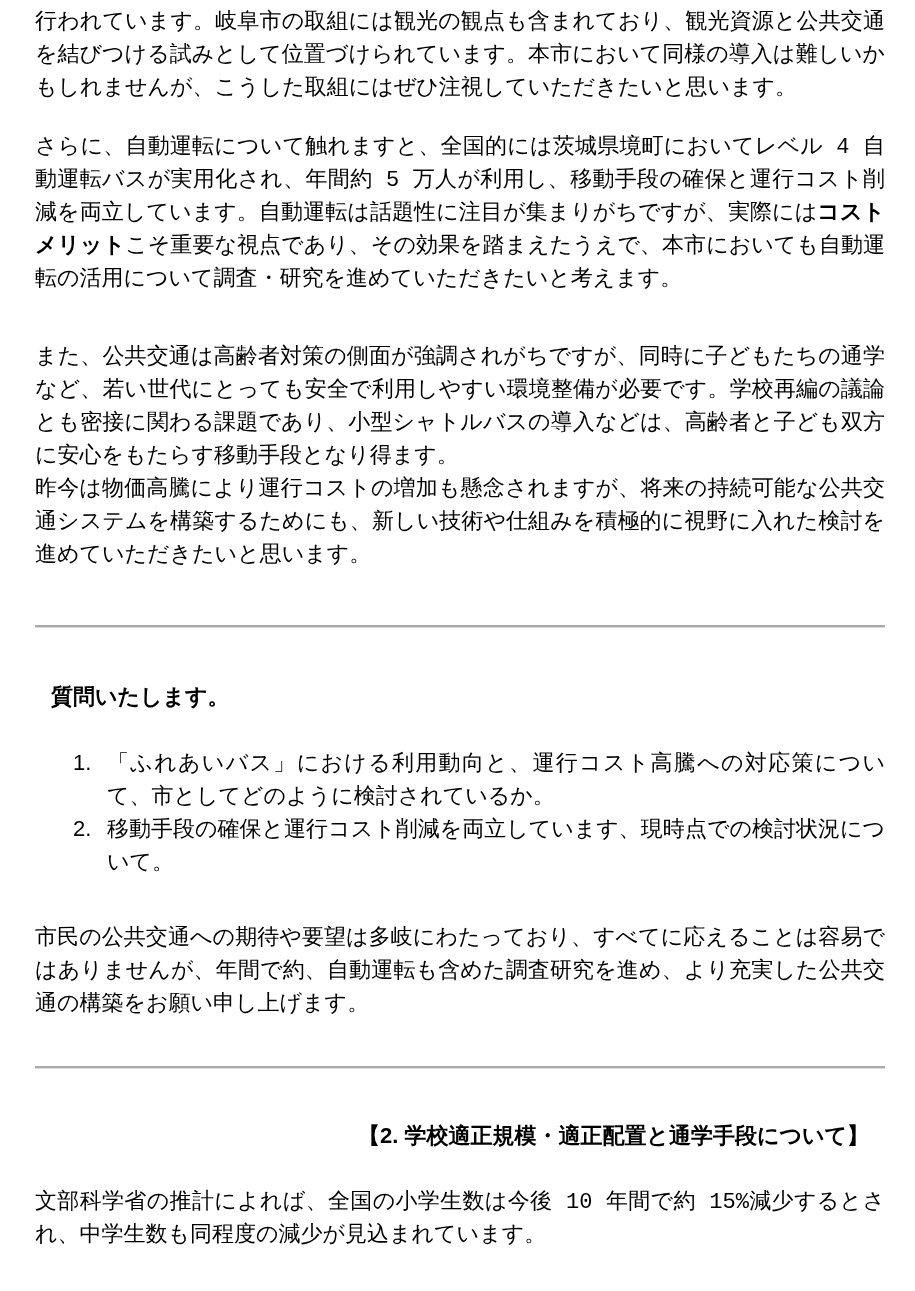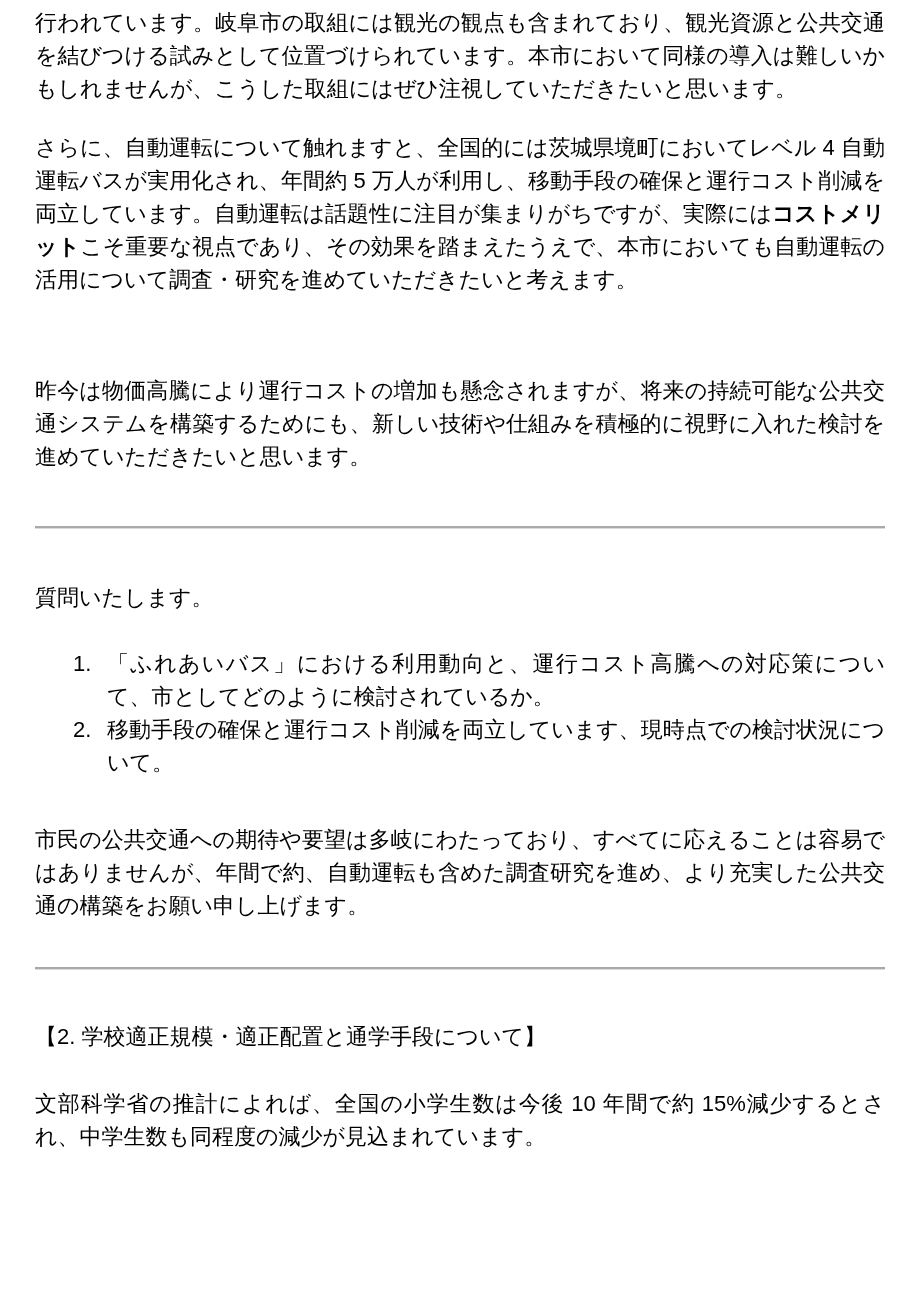--- a/index.html
+++ b/index.html
@@ -16,34 +16,35 @@
     font-family: "Liberation Sans", "DejaVu Sans", sans-serif;
     font-size: 22px;
     line-height: 33px;
     color: #000000;
   }
   .doc-paragraph {
     margin: 0;
     text-align: justify;
     text-justify: inter-ideograph;
     word-break: break-all;
+    font-family: Liberation Mono, monospace;
   }
   .mt-p2       { margin-top: 26px; }
   .mt-p3       { margin-top: 45px; }
   .mt-p4       { margin-top: 44px; }
   .mt-p5       { margin-top: 34px; }
   .bold-inline { font-weight: bold; }
   .doc-heading {
-    margin: 0;
+    margin: 16px;
     font-size: 22px;
     line-height: 33px;
-    font-weight: normal;
+    font-weight: bold;
   }
   .mt-h-question { margin-top: 52px; }
-  .mt-h-section2 { margin-top: 50px; }
+  .mt-h-section2 { margin-top: 50px; text-align: right; }
   .section-divider {
     height: 2px;
     background: #a9a9a9;
     border: none;
     border-bottom: 1px solid #dcdcdc;
     margin: 0;
     width: 850px;
   }
   .mt-hr1 { margin-top: 53px; }
   .mt-hr2 { margin-top: 45px; }
@@ -69,21 +70,21 @@
     word-break: break-all;
   }
 </style>
 </head>
 <body>
 
 <p class="doc-paragraph">行われています。岐阜市の取組には観光の観点も含まれており、観光資源と公共交通を結びつける試みとして位置づけられています。本市において同様の導入は難しいかもしれませんが、こうした取組にはぜひ注視していただきたいと思います。</p>
 
 <p class="doc-paragraph mt-p2"><span>さらに、自動運転について触れますと、全国的には茨城県境町においてレベル 4 自動運転バスが実用化され、年間約 5 万人が利用し、移動手段の確保と運行コスト削減を両立しています。自動運転は話題性に注目が集まりがちですが、実際には</span><span class="bold-inline">コストメリット</span><span>こそ重要な視点であり、その効果を踏まえたうえで、本市においても自動運転の活用について調査・研究を進めていただきたいと考えます。</span><br></p>
 
-<p class="doc-paragraph mt-p3"><br><span>昨今は物価高騰により運行コストの増加も懸念されますが、将来の持続可能な公共交通システムを構築するためにも、新しい技術や仕組みを積極的に視野に入れた検討を進めていただきたいと思います。</span></p>
+<p class="doc-paragraph mt-p3"><span>また、公共交通は高齢者対策の側面が強調されがちですが、同時に子どもたちの通学など、若い世代にとっても安全で利用しやすい環境整備が必要です。学校再編の議論とも密接に関わる課題であり、小型シャトルバスの導入などは、高齢者と子ども双方に安心をもたらす移動手段となり得ます。</span><br><span>昨今は物価高騰により運行コストの増加も懸念されますが、将来の持続可能な公共交通システムを構築するためにも、新しい技術や仕組みを積極的に視野に入れた検討を進めていただきたいと思います。</span></p>
 
 <hr class="section-divider mt-hr1">
 
 <h2 class="doc-heading mt-h-question">質問いたします。</h2>
 
 <ol class="question-list">
   <li class="question-item">
     <span class="question-number">1.</span>
     <span class="question-text">「ふれあいバス」における利用動向と、運行コスト高騰への対応策について、市としてどのように検討されているか。</span>
   </li>

